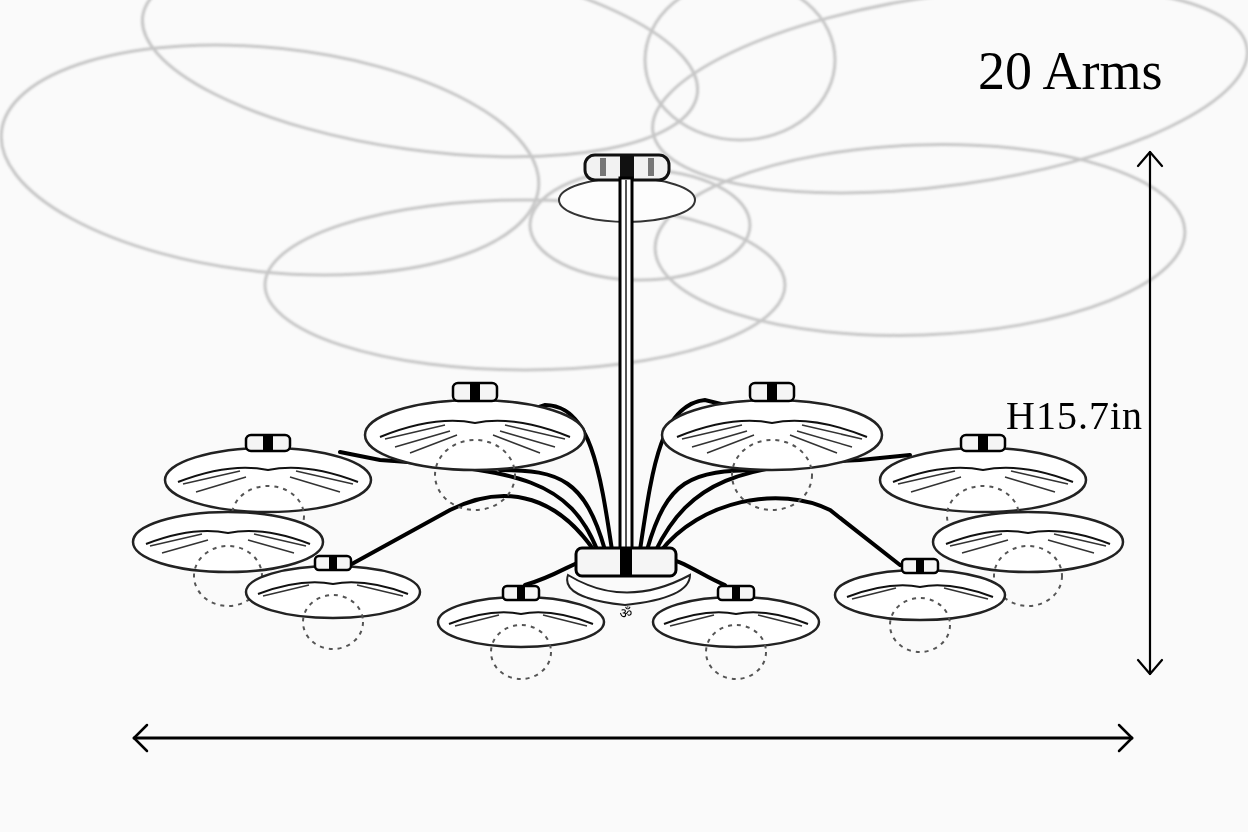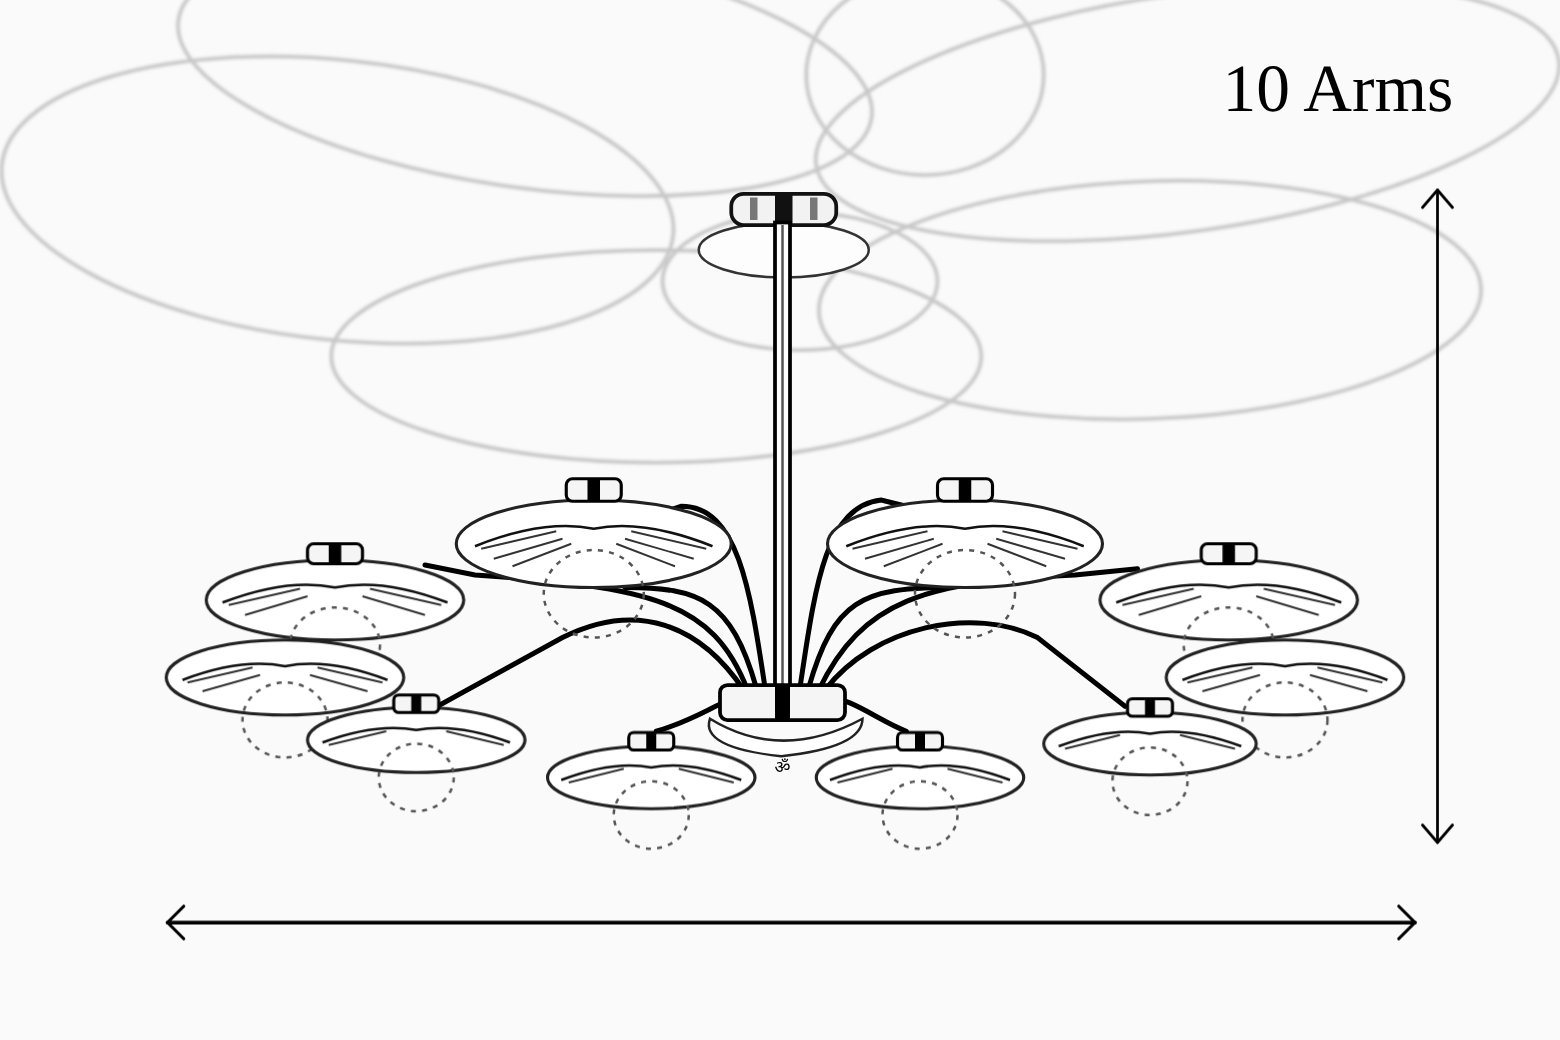--- a/index.html
+++ b/index.html
@@ -207,14 +207,15 @@
       <polyline points="1138,660 1150,674 1162,660"></polyline>
     </g>
 
     <g stroke="#000" fill="none" stroke-linecap="round" stroke-linejoin="round">
       <line x1="134" y1="738" x2="1132" y2="738" stroke-width="3"></line>
       <polyline points="147,725 134,738 147,751" stroke-width="2.5"></polyline>
       <polyline points="1119,725 1132,738 1119,751" stroke-width="2.5"></polyline>
     </g>
   </svg>
 
-  <div id="title" class="label">10 Arms</div>
+  <div id="title" class="label">20 Arms</div>
+  <div id="height-label" class="label">H15.7in</div>
 </div>
 
 </body></html>

